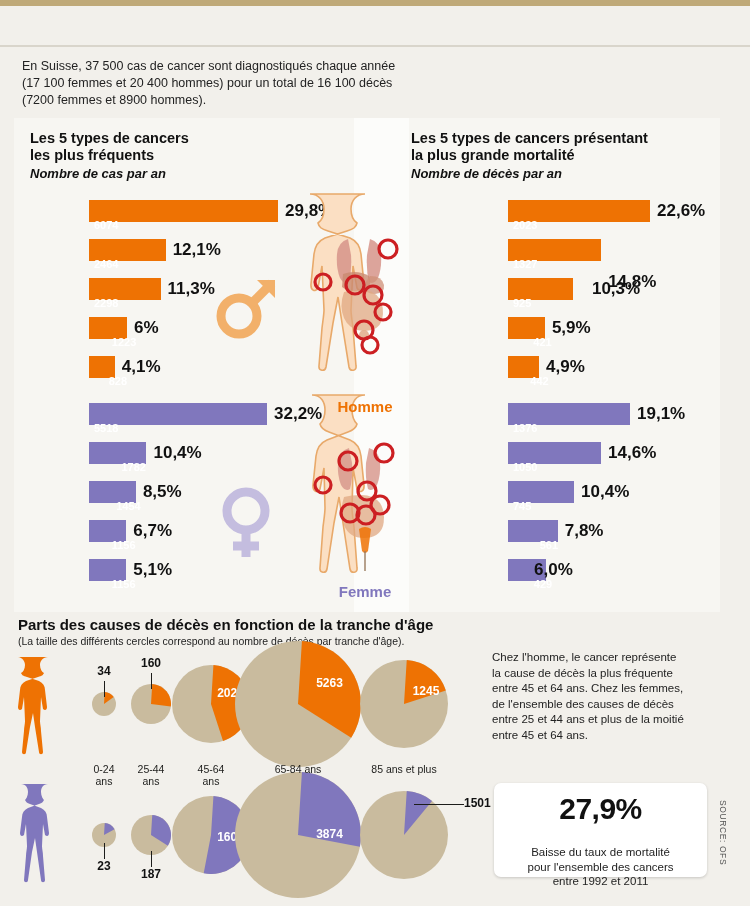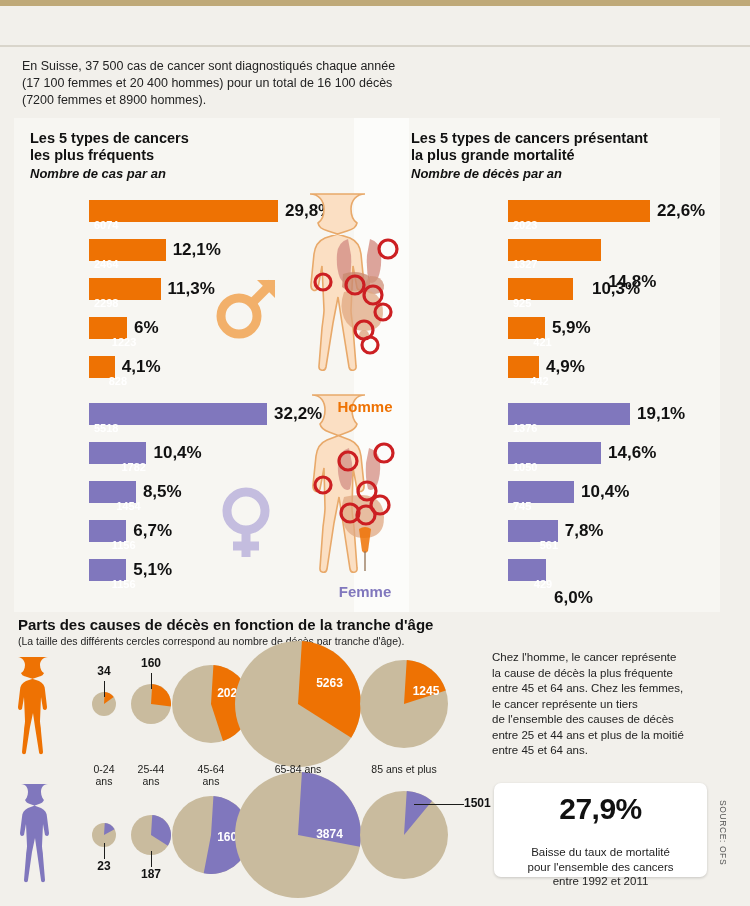--- a/index.html
+++ b/index.html
@@ -245,21 +245,21 @@
         <div class="pct" style="left: 581.054px;">10,4%</div>
       </div>
       <div class="barrow" style="left: 0px; top: 520px;">
         <div class="bar" style="left: 508px; width: 49.7398px; background: rgb(128, 119, 189);"></div>
         <div class="val ctr" style="left: 508px; width: 49.7398px;">561</div>
         <div class="pct" style="left: 564.74px;">7,8%</div>
       </div>
       <div class="barrow" style="left: 0px; top: 559px;">
         <div class="bar" style="left: 508px; width: 38.0363px; background: rgb(128, 119, 189);"></div>
         <div class="val ctr" style="left: 508px; width: 38.0363px;">429</div>
-        <div class="pct" style="left: 554px; margin-top: 28px;">6,0%</div>
+        <div class="pct" style="left: 534px;">6,0%</div>
       </div>
     </div>
 
   <svg width="130" height="190" style="position:absolute;left:300px;top:192px;" viewBox="0 0 130 190">
 
     <path d="M65 2 c-9 0 -14 7 -14 15 c0 7 3 12 6 14 c-1 4 -3 6 -10 8 l-22 7 c-7 3 -10 8 -11 16 l-3 30 c-0.5 6 4 9 7 4 l4 -22 l2 44 c0 4 -1 10 -2 18 l-3 38 c-0.5 5 6 6 7 1 l7 -44 l5 -26 l4 26 l7 44 c1 5 8 4 7 -1 l-3 -38 c-1 -8 -2 -14 -2 -18 l2 -44 l4 22 c3 5 7.5 2 7 -4 l-3 -30 c-1 -8 -4 -13 -11 -16 l-22 -7 c-7 -2 -9 -4 -10 -8 c3 -2 6 -7 6 -14 c0 -8 -5 -15 -14 -15 z" transform="translate(0,0)" fill="#fbdfc3" stroke="#e8a96a" stroke-width="1.6"></path>
 
     <path d="M48 47 q-10 3 -11 15 q-1 14 3 24 q4 7 9 4 q3 -12 2 -27 z" fill="#d6948a" opacity=".85"></path>
     <path d="M70 47 q10 3 11 15 q1 14 -3 24 q-4 7 -9 4 q-3 -12 -2 -27 z" fill="#d6948a" opacity=".85"></path>
 
@@ -417,21 +417,20 @@
       </div>
       <div class="agelabel" style="left: 359px; top: 764px; width: 90px;">
         <div>85 ans et plus</div>
       </div>
     </div>
 
   <div class="note">
     <div>Chez l'homme, le cancer représente</div>
     <div>la cause de décès la plus fréquente</div>
     <div>entre 45 et 64 ans. Chez les femmes,</div>
-    <div>le cancer représente un tiers</div>
     <div>de l'ensemble des causes de décès</div>
     <div>entre 25 et 44 ans et plus de la moitié</div>
     <div>entre 45  et 64 ans.</div>
   </div>
 
   <div class="statbox">
     <div class="big">27,9%</div>
     <div class="sub">
       <div>Baisse du taux de mortalité</div>
       <div>pour l'ensemble des cancers</div>

